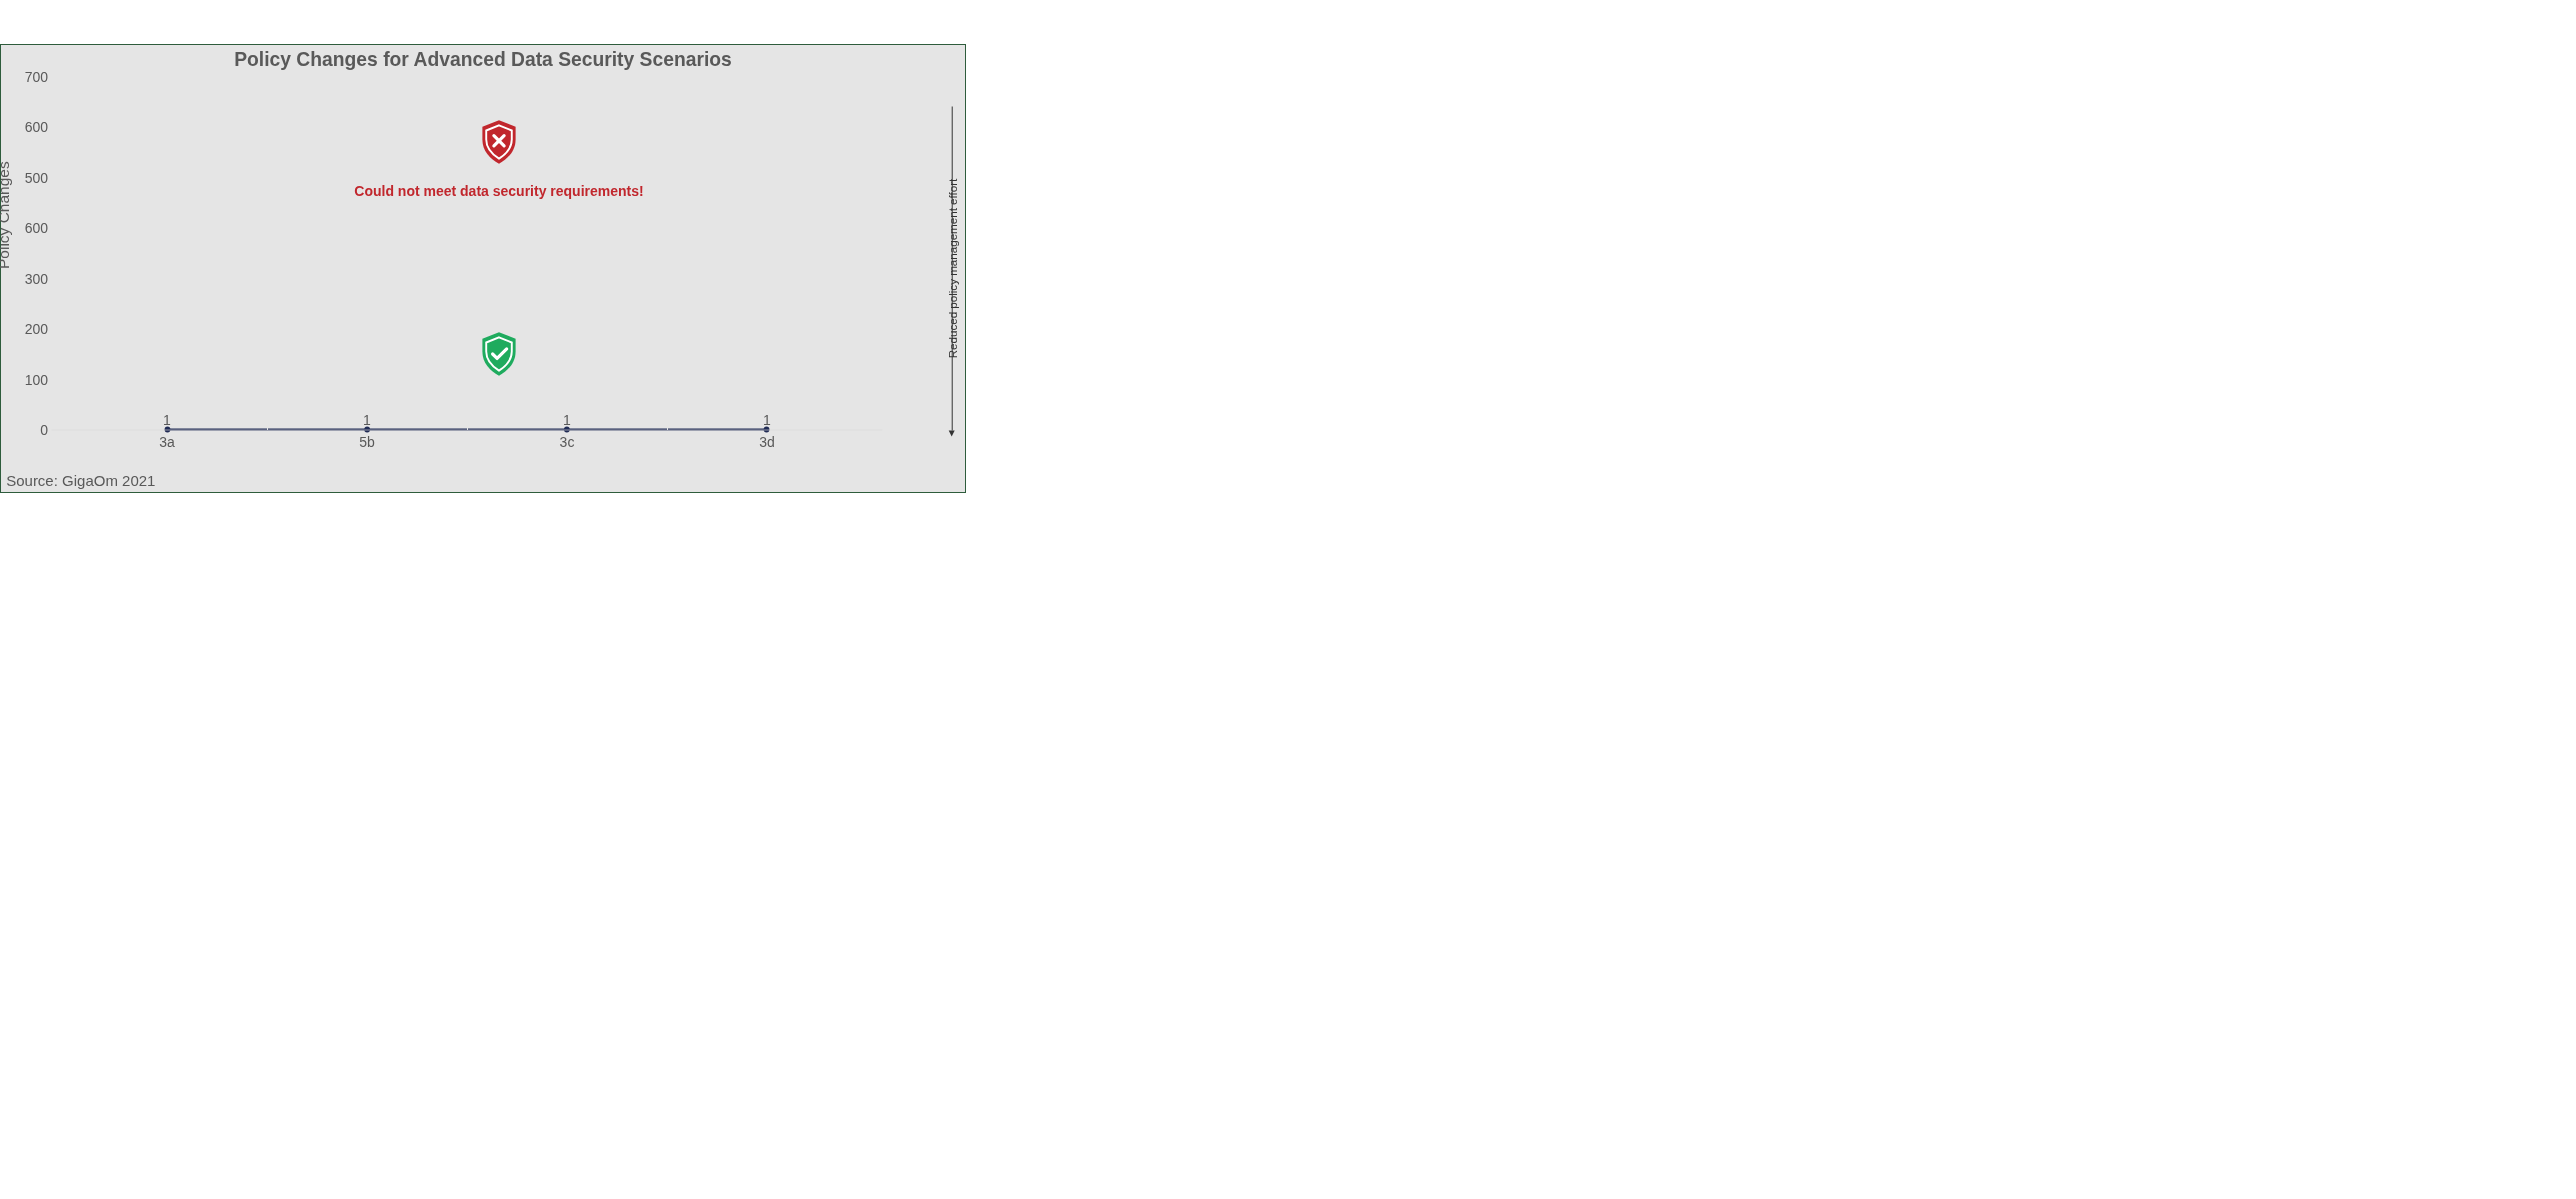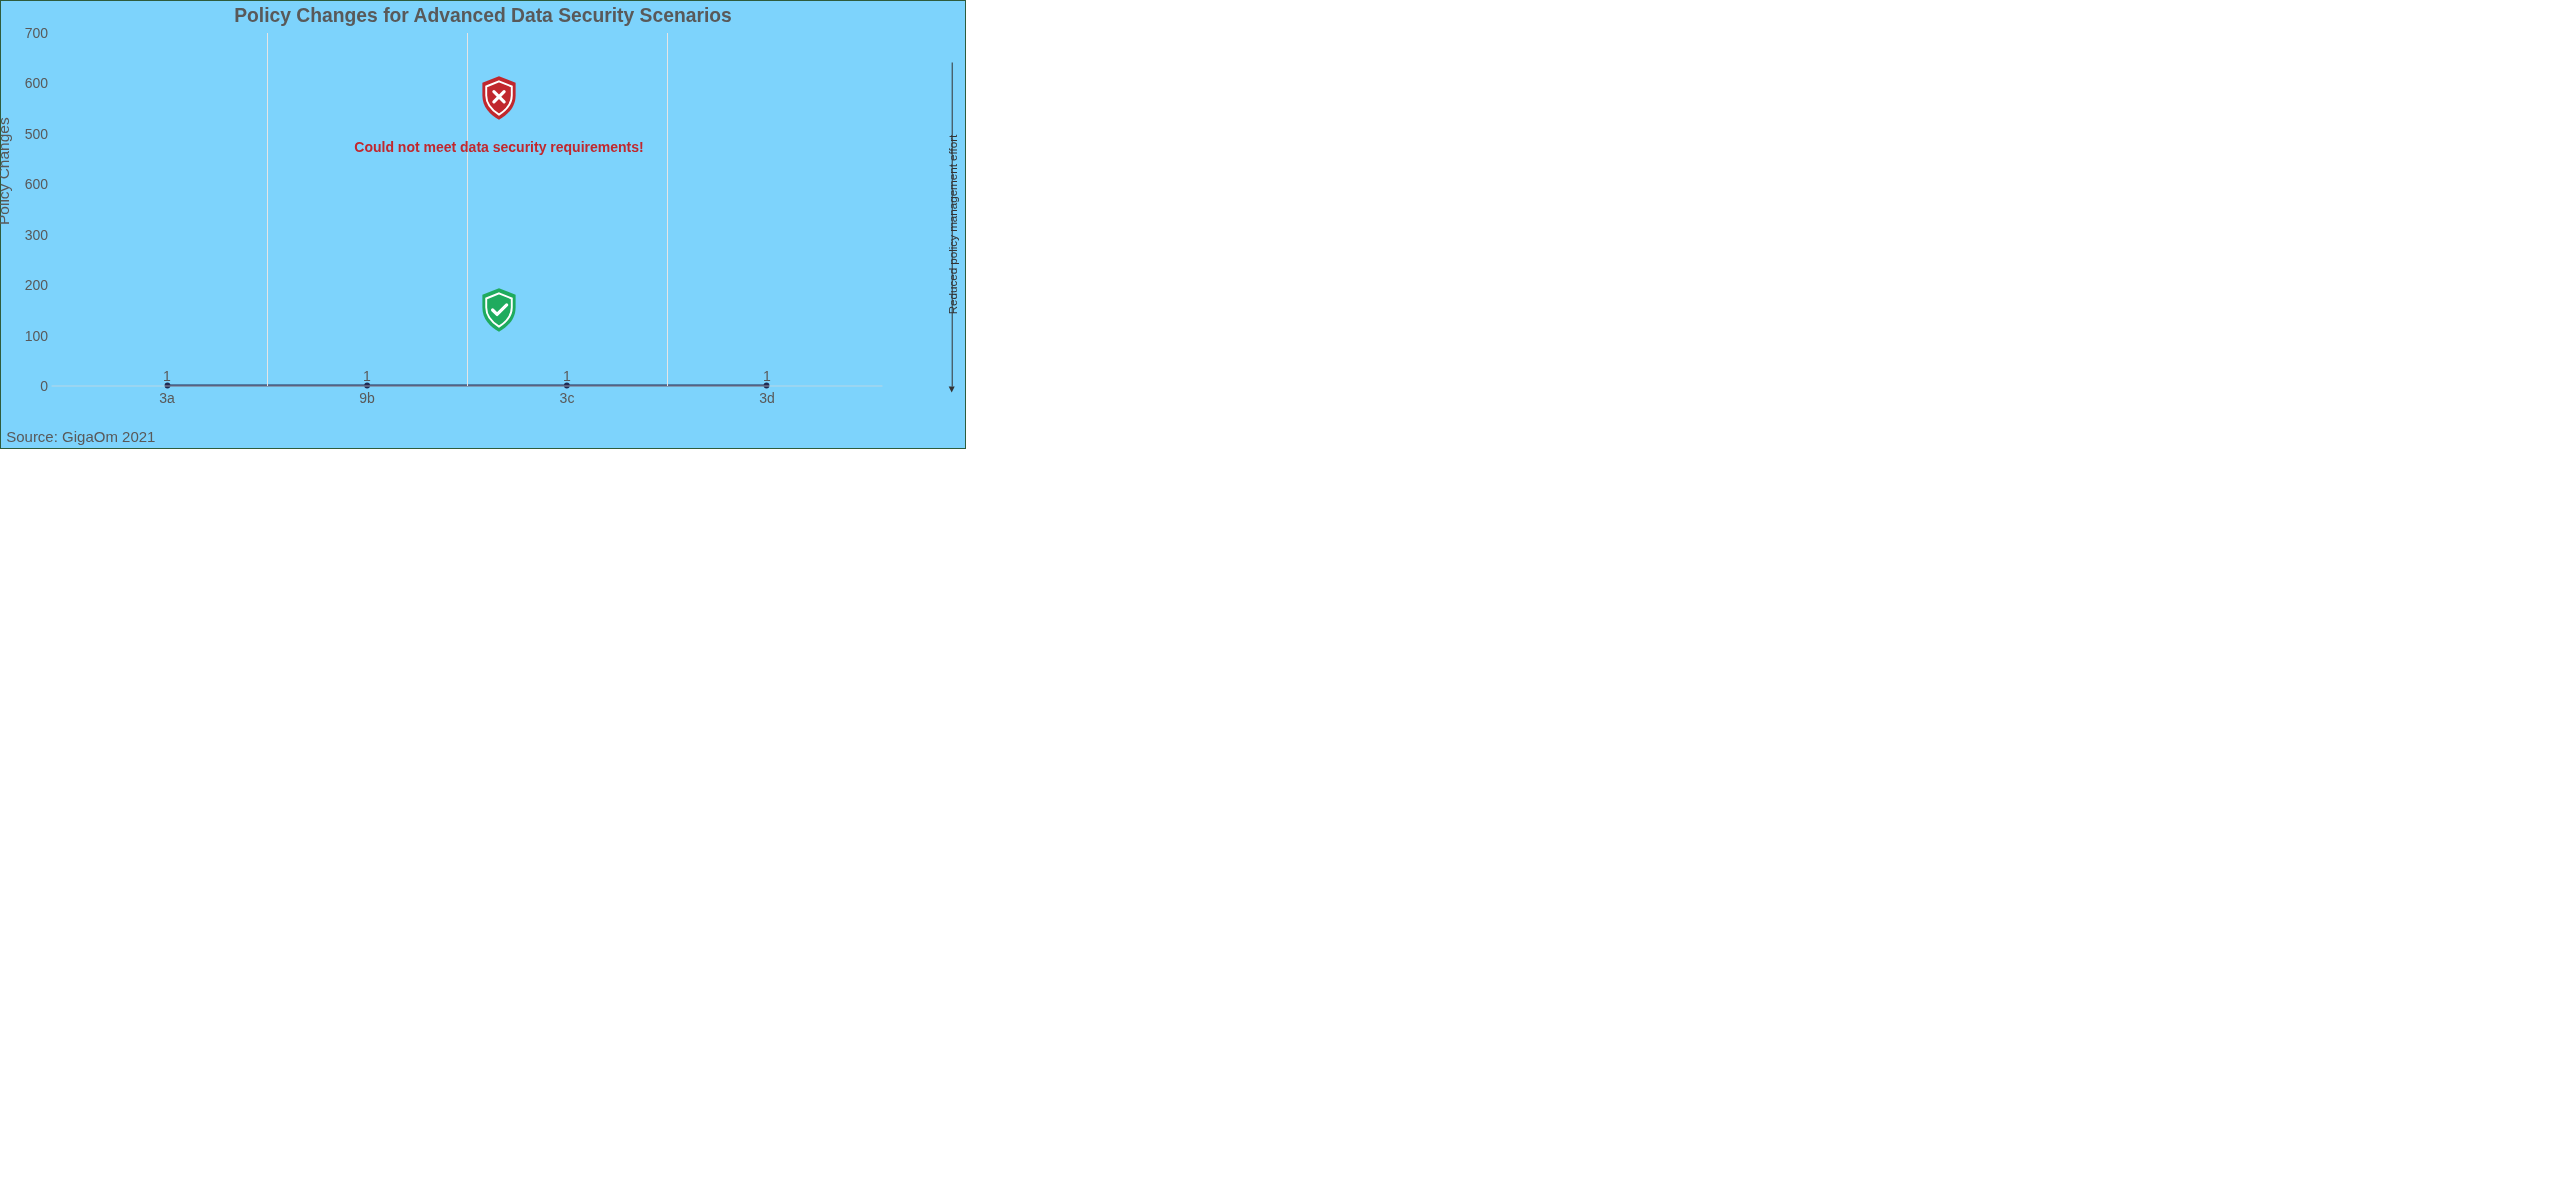--- a/index.html
+++ b/index.html
@@ -9,21 +9,22 @@
     height: 100%;
     background: #fff;
     font-family: "Segoe UI", Arial, sans-serif;
   }
   .frame {
     box-sizing: border-box;
     width: 966px;
     height: 449px;
     border: 1.3px solid #2e5c3c;
     position: relative;
-    background: #7dd3fc;
+    background: #e5e5e5;
+    margin-top: 44px;
   }
   .title {
     position: absolute;
     top: 3.9px;
     left: 0;
     width: 100%;
     text-align: center;
     font-size: 19.3px;
     font-weight: 600;
     color: #595959;
@@ -171,21 +172,21 @@
       <div class="ytick-label" style="top: 252px;">200</div>
       <div class="ytick-label" style="top: 202px;">300</div>
       <div class="ytick-label" style="top: 151px;">600</div>
       <div class="ytick-label" style="top: 101px;">500</div>
       <div class="ytick-label" style="top: 50px;">600</div>
       <div class="ytick-label" style="top: 0px;">700</div>
       <div class="gridline" style="left: 216px;"></div>
       <div class="gridline" style="left: 416px;"></div>
       <div class="gridline" style="left: 616px;"></div>
       <div class="xtick-label" style="left: 116px;">3a</div>
-      <div class="xtick-label" style="left: 316px;">9b</div>
+      <div class="xtick-label" style="left: 316px;">5b</div>
       <div class="xtick-label" style="left: 516px; text-align: right;">3c</div>
       <div class="xtick-label" style="left: 716px;">3d</div>
       <div class="data-label" style="left: 116px; top: 353px;">1</div>
       <div class="data-label" style="left: 316px; top: 353px;">1</div>
       <div class="data-label" style="left: 516px; top: 353px;">1</div>
       <div class="data-label" style="left: 716px; top: 353px;">1</div>
       <div class="shield" style="left: 448px; top: 66px;"><svg width="41" height="46" viewBox="0 0 64 72">
           <path d="M32 2 L58 12 V32 C58 50 46 62 32 70 C18 62 6 50 6 32 V12 Z" fill="#c1272d"></path>
           <path d="M32 10 L52 18 V32 C52 46 43 55 32 62 C21 55 12 46 12 32 V18 Z" fill="none" stroke="#fff" stroke-width="3"></path>
           <path d="M24 26 L40 42 M40 26 L24 42" stroke="#fff" stroke-width="5" stroke-linecap="round"></path>

